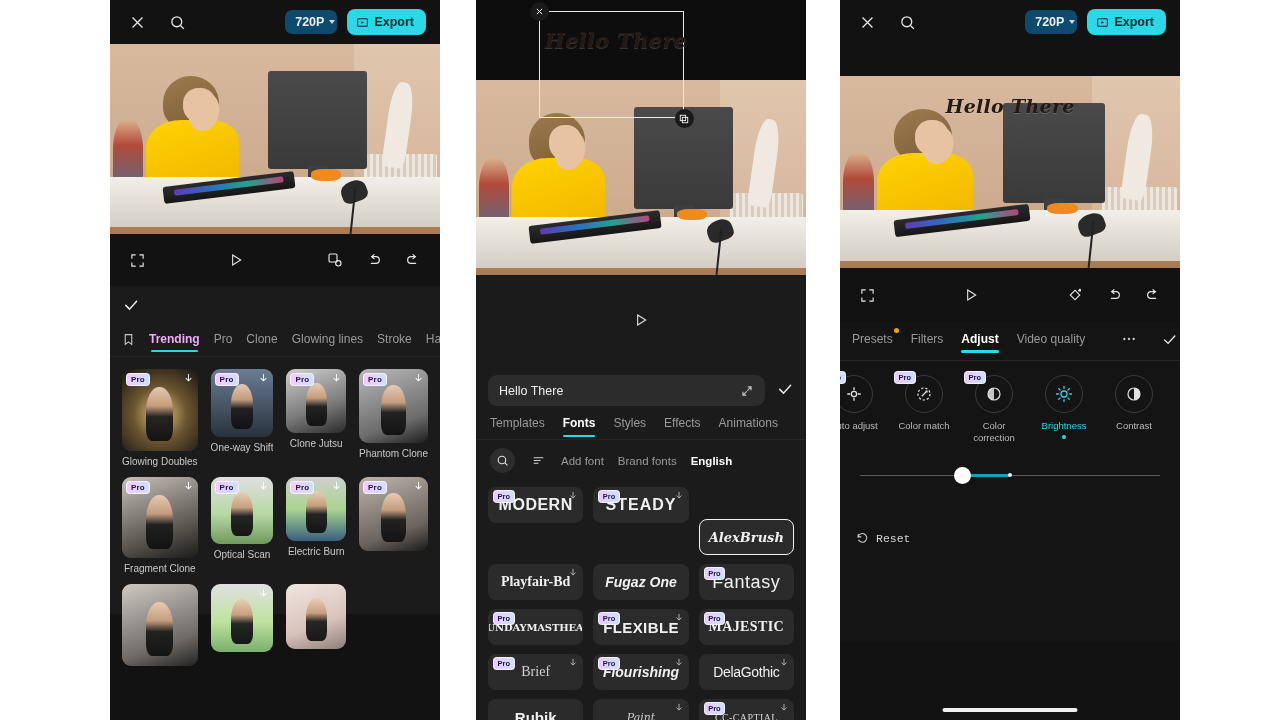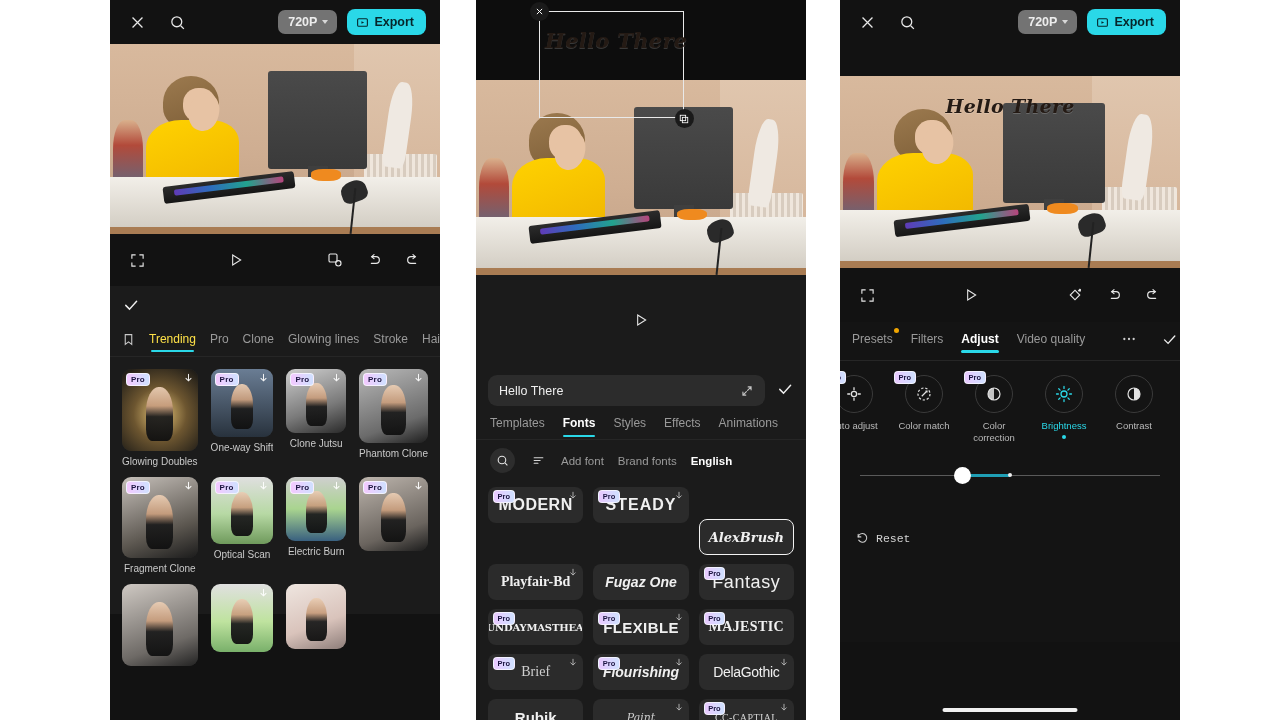--- a/index.html
+++ b/index.html
@@ -15,22 +15,22 @@
   #panel-effects  { left: 110px; width: 330px; }
   #panel-text     { left: 476px; width: 330px; }
   #panel-adjust   { left: 840px; width: 340px; }
 
   
   .topbar { height: 44px; display:flex; align-items:center; padding: 0 14px; background:#121212; }
   .icon-btn { width: 26px; height: 26px; display:flex; align-items:center; justify-content:center;
               cursor:pointer; color:#e8e8e8; }
   .icon-btn svg { display:block; }
   .spacer { flex: 1 1 auto; }
-  .res-chip { background:#737373; color:#ededed; font-size: 12.5px; font-weight: 700;
-              border-radius: 7px; padding: 5px 9px 5px 10px; display:flex; align-items:center; gap:5px; cursor:pointer; }
+  .res-chip { background:#0c4a6e; color:#ededed; font-size: 12.5px; font-weight: 700;
+              border-radius: 7px; padding: 5px 2px 5px 10px; display:flex; align-items:center; gap:5px; cursor:pointer; }
   .caret { width:0;height:0;border-left:3.5px solid transparent;border-right:3.5px solid transparent;
            border-top:4px solid #d8d8d8; }
   .export-btn { background:#2ad8e8; color:#06262b; font-size:12.5px; font-weight:700;
                 border-radius:8px; padding:6px 12px 6px 9px; display:flex; align-items:center; gap:5px; cursor:pointer; }
   .export-btn svg { display:block; }
 
   
   .preview-wrap { position:relative; background:#000; }
   .photo { position:relative; width:100%; height:100%; overflow:hidden;
            background:#c9a88c; }
@@ -88,21 +88,21 @@
   
   .sheet { background:#1b1b1b; }
   .search-row { display:flex; align-items:center; gap:10px; padding: 10px 12px 8px; }
   .search-box { flex:1 1 auto; height:28px; background:#2c2c2c; border-radius:14px;
                 display:flex; align-items:center; gap:8px; padding: 0 12px; cursor:text; }
   .search-box .ph { color:#8d8d8d; font-size:11.5px; white-space:nowrap; overflow:hidden; }
   .check { color:#efefef; cursor:pointer; }
 
   .cat-row { display:flex; align-items:center; gap:14px; padding: 4px 12px 0; position:relative; }
   .cat { font-size:12px; color:#9a9a9a; white-space:nowrap; cursor:pointer; padding-bottom:8px; position:relative; }
-  .cat.active { color:#fde047; font-weight:400; }
+  .cat.active { color:#f0abfc; font-weight:700; }
   .cat.active::after { content:''; position:absolute; left:2px; right:2px; bottom:2px;
                        height:2.5px; background:#2ad8e8; border-radius:2px; }
 
   .grid { display:grid; grid-template-columns: repeat(4, 1fr); gap: 10px 13px; padding: 12px 12px 0; }
   .cell { cursor:pointer; }
   .thumb { position:relative; width:100%; aspect-ratio: 1 / 1.08; border-radius:9px; overflow:hidden;
            background:#2a2a2a; }
   .thumb.none { display:flex; align-items:center; justify-content:center; background:#2e2e2e; }
   .cell-label { margin-top:5px; text-align:center; font-size:10px; color:#c9c9c9;
                 white-space:nowrap; overflow:hidden; text-overflow:ellipsis; }

